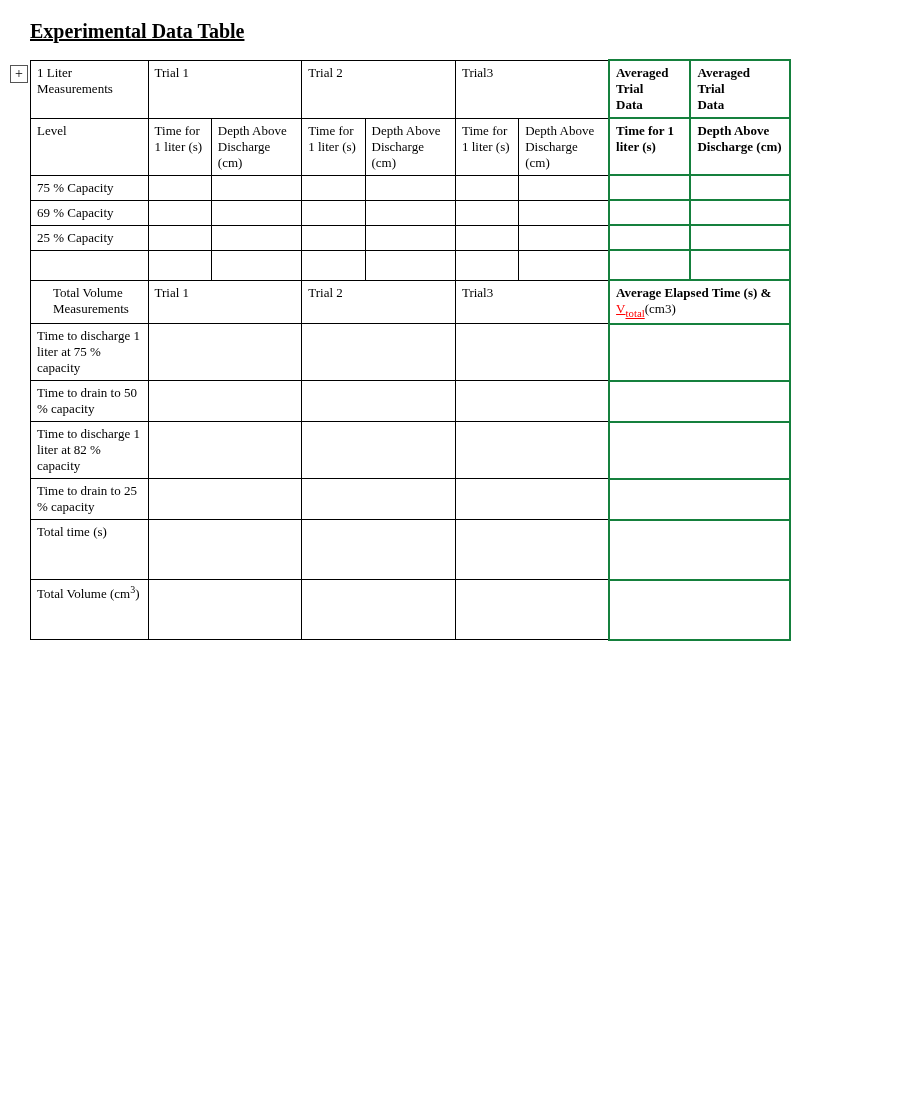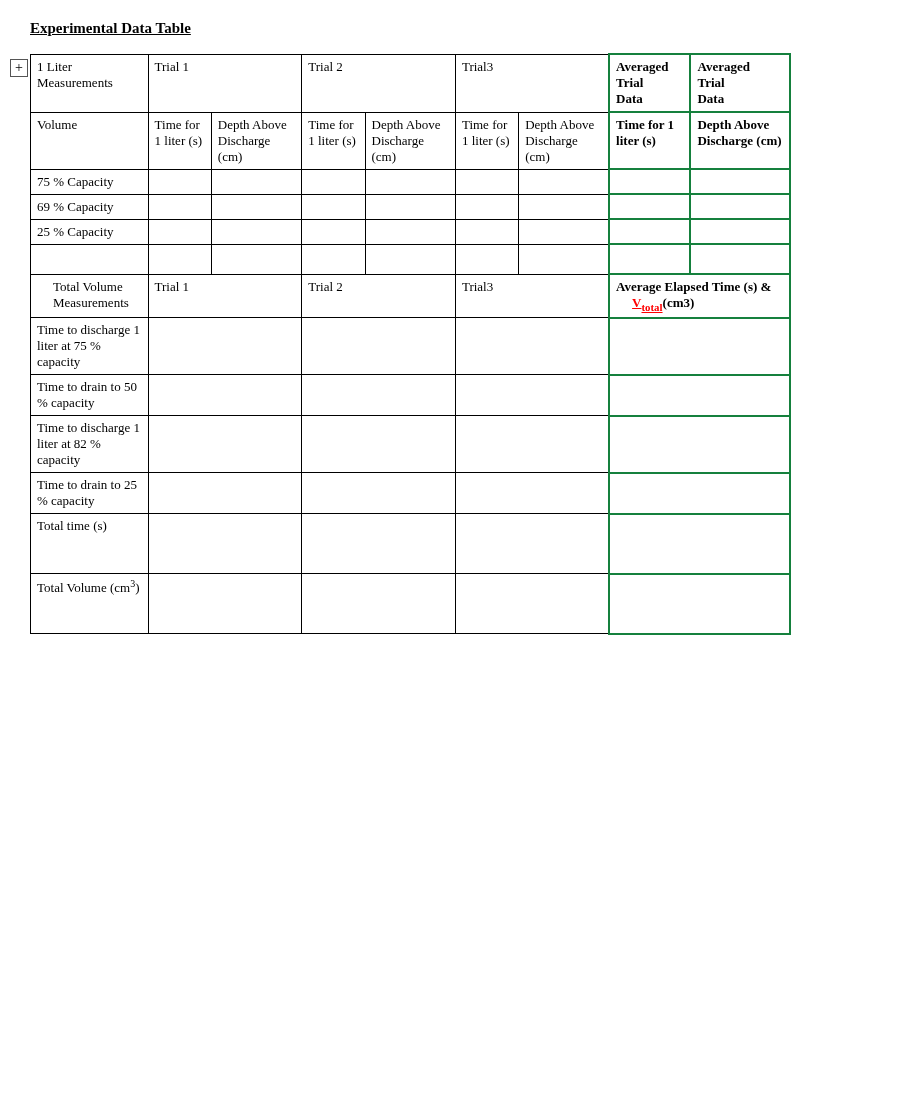--- a/index.html
+++ b/index.html
@@ -4,21 +4,21 @@
   <style>
     * { box-sizing: border-box; margin: 0; padding: 0; }
     body {
       font-family: Georgia, 'Times New Roman', serif;
       font-size: 14px;
       background: #fff;
       color: #000;
       padding: 20px 30px;
     }
     h1 {
-      font-size: 15px;
+      font-size: 20px;
       font-weight: bold;
       text-decoration: underline;
       margin-bottom: 16px;
     }
     .table-wrapper {
       position: relative;
       margin-top: 8px;
     }
     .add-icon {
       position: absolute;
@@ -99,21 +99,21 @@
 Data</span>
         </td>
         <td class="avg-header">
           <span style="white-space:pre-line; display:inline-block; font-weight:bold;">Averaged
 Trial
 Data</span>
         </td>
       </tr>
 
       <tr>
-        <td>Volume</td>
+        <td>Level</td>
         <td>Time for 1 liter (s)</td>
         <td>Depth Above Discharge (cm)</td>
         <td>Time for 1 liter (s)</td>
         <td>Depth Above Discharge (cm)</td>
         <td>Time for 1 liter (s)</td>
         <td>Depth Above Discharge (cm)</td>
         <td class="avg-header">Time for 1 liter (s)</td>
         <td class="avg-header">Depth Above Discharge (cm)</td>
       </tr>
 
@@ -166,21 +166,21 @@
       <tr>
         <td>
           <span style="white-space:pre-line; display:inline-block;margin-left:16px;">Total Volume
 Measurements</span>
         </td>
         <td colspan="2">Trial 1</td>
         <td colspan="2">Trial 2</td>
         <td colspan="2">Trial3</td>
         <td colspan="2" class="avg-header">
           <span style="font-weight:bold; display:inline-block;">Average Elapsed Time (s) &amp;</span><br>
-          <span style="font-weight:bold;margin-left:16px;"><span class="red-underline">V</span><sub style="color:red; text-decoration:underline;">total</sub>(cm3)</span>
+          <span style="font-weight:normal;"><span class="red-underline">V</span><sub style="color:red; text-decoration:underline;">total</sub>(cm3)</span>
         </td>
       </tr>
 
       <tr>
         <td>Time to discharge 1 liter at 75 % capacity</td>
         <td colspan="2"></td>
         <td colspan="2"></td>
         <td colspan="2"></td>
         <td colspan="2" class="avg-header"></td>
       </tr>

